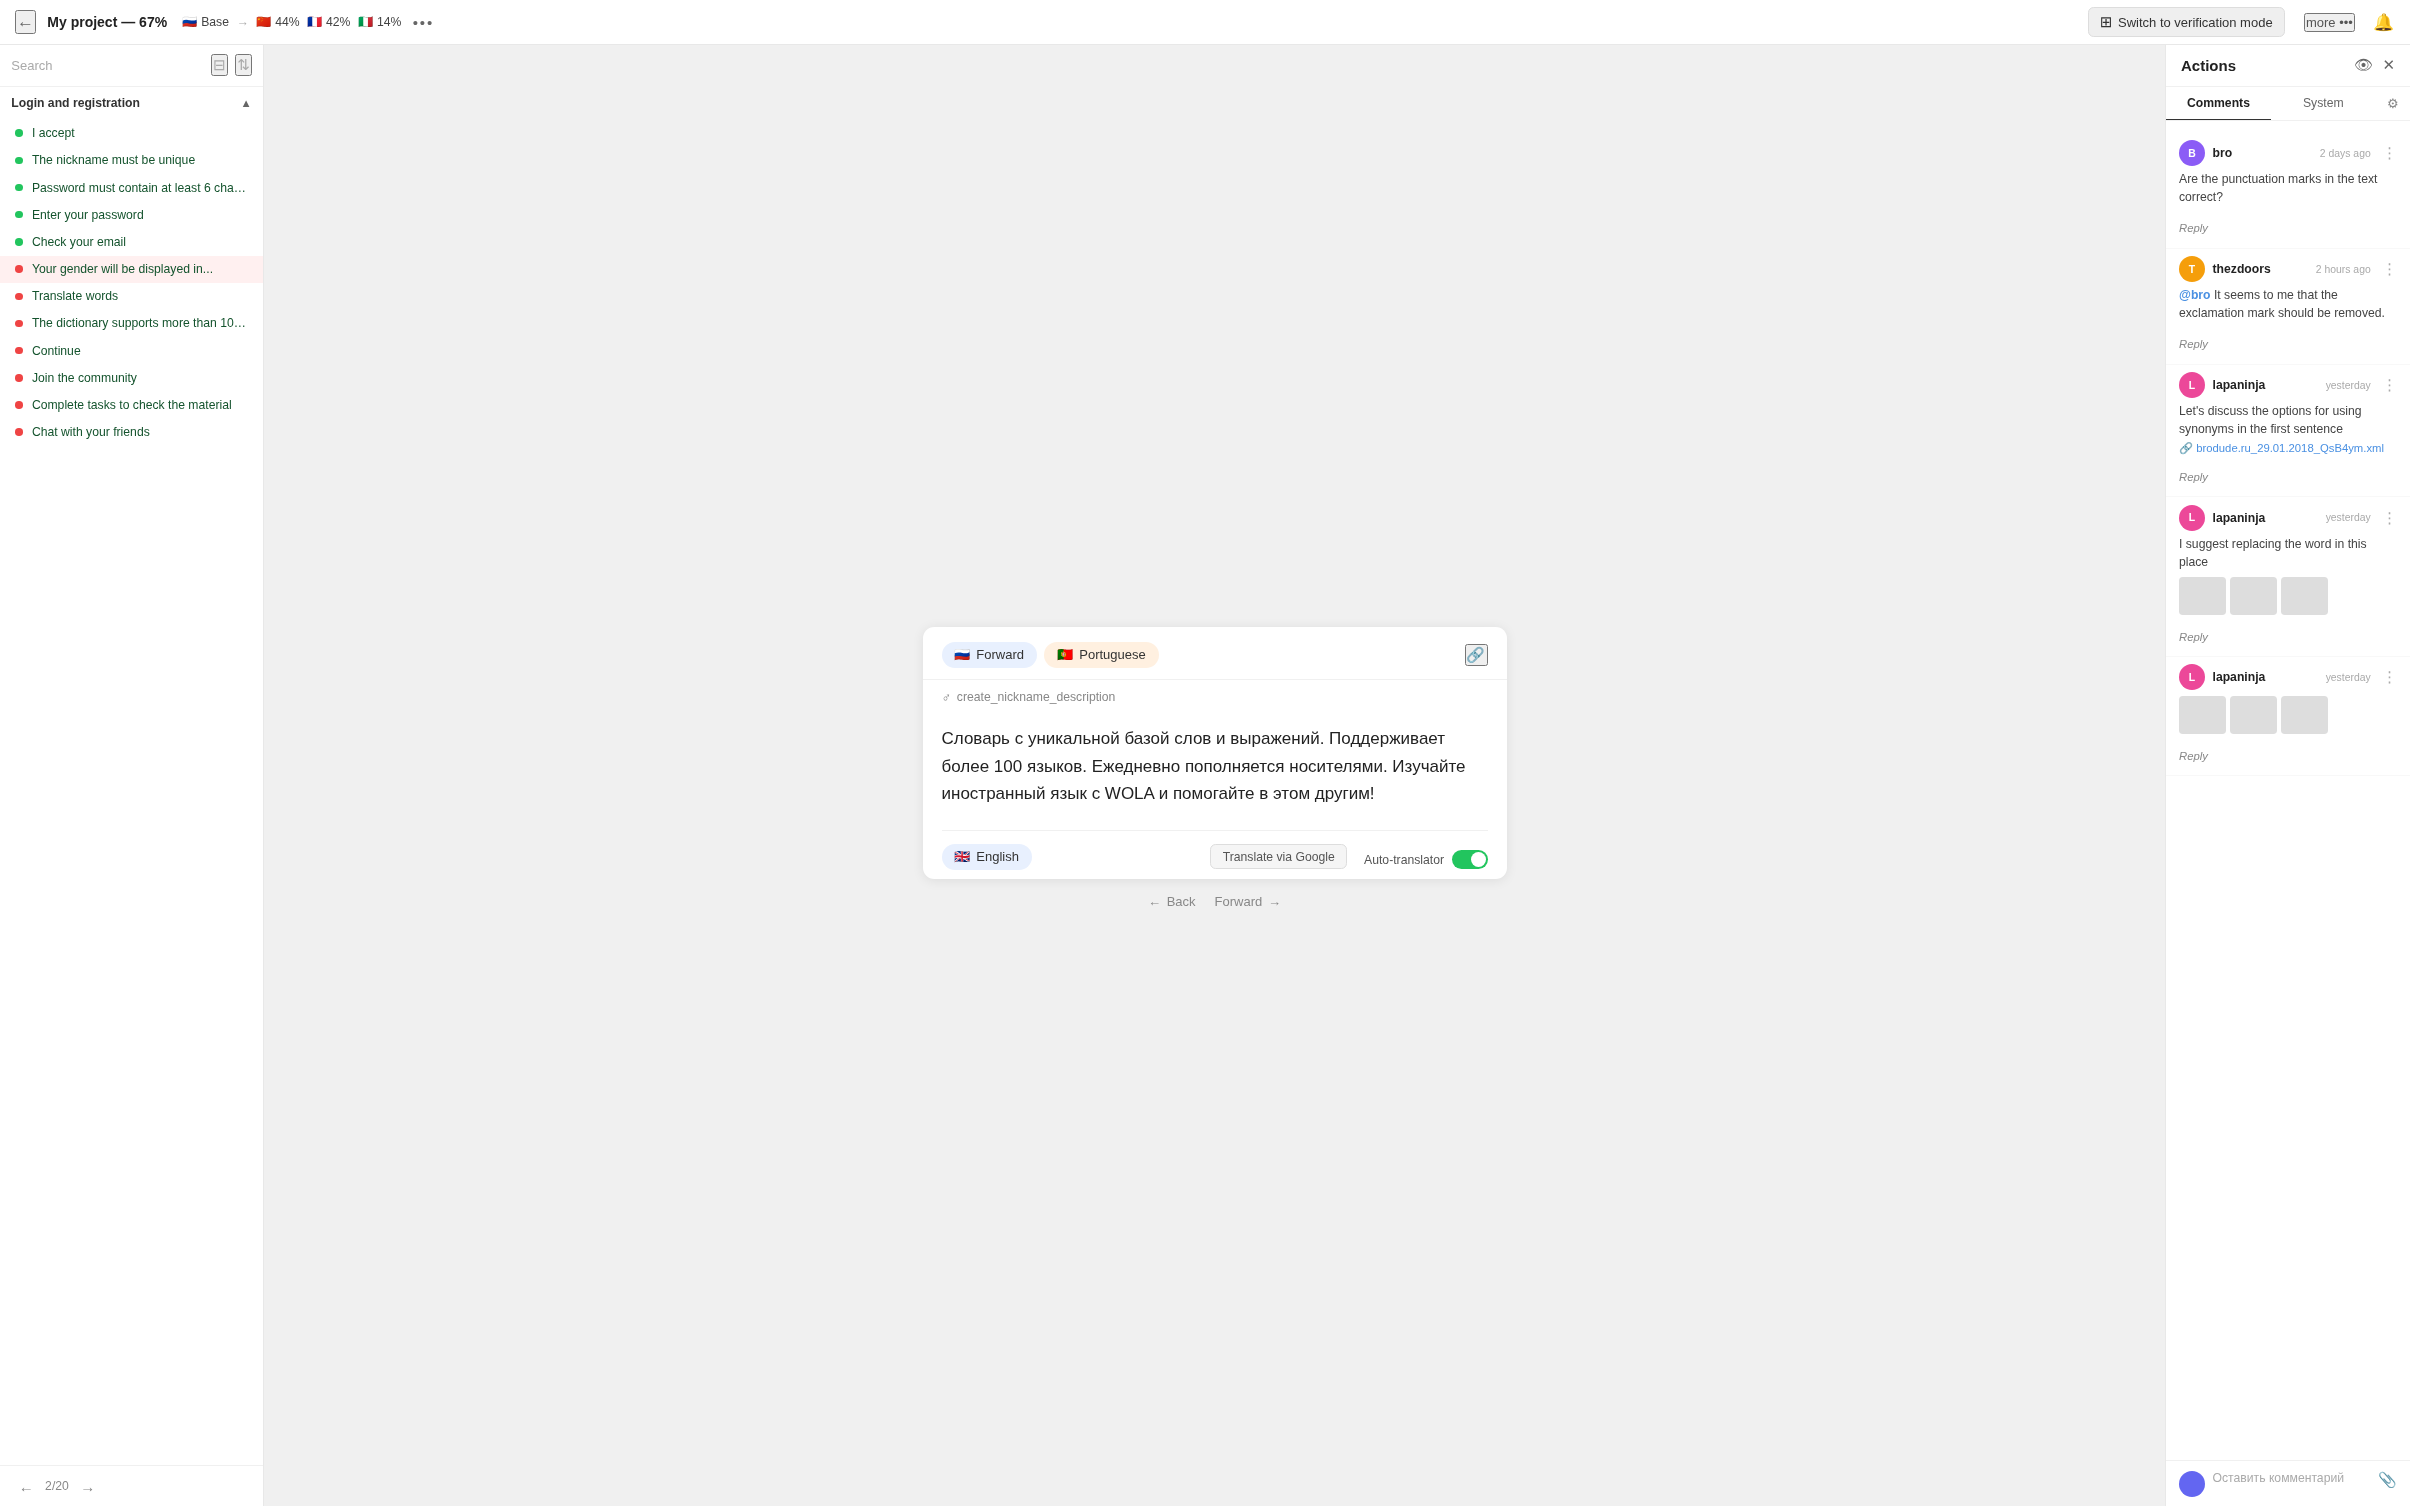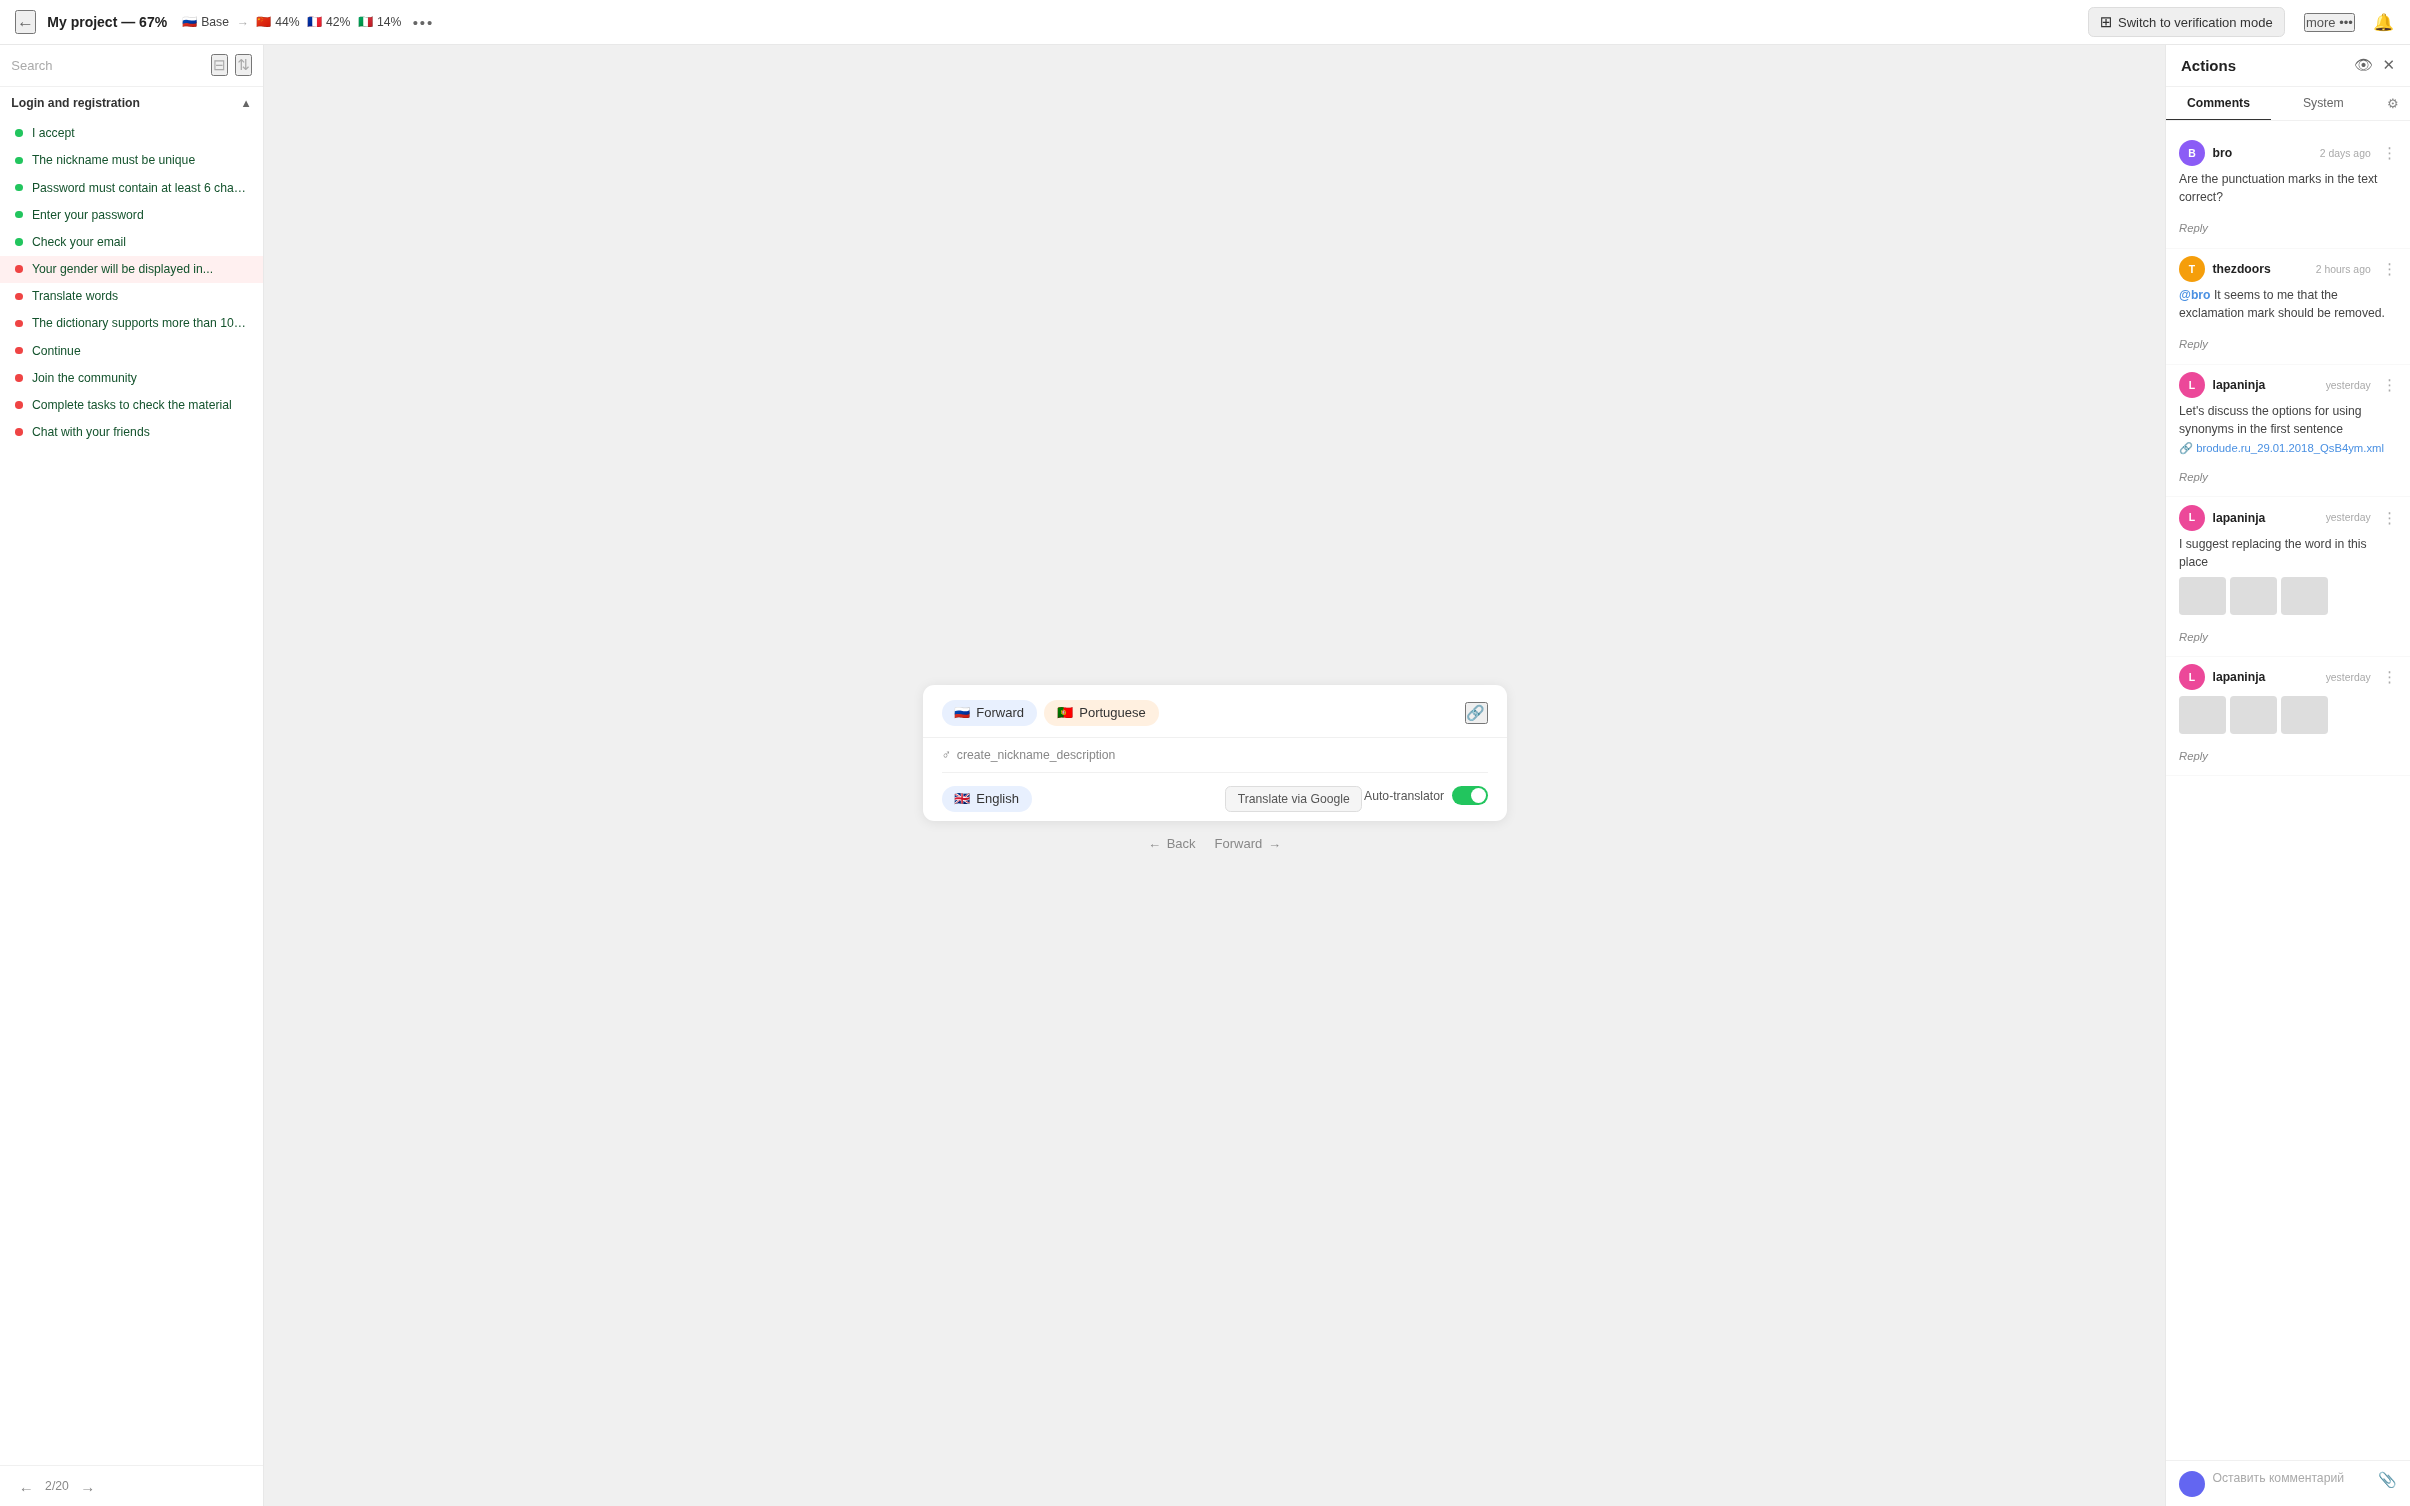--- a/index.html
+++ b/index.html
@@ -64,21 +64,21 @@
 
     .card-key { padding: 9.4px 19px; color: #888; font-size: 12.2px; display: flex; align-items: center; gap: 5.6px; }
     .key-icon { font-size: 13px; }
 
     .card-text { padding: 11.3px 19px 22.6px; font-size: 17px; line-height: 1.6; color: #222; }
 
     .card-divider { border: none; border-top: 0.9px solid #f0f0f0; margin: 0 19px; }
 
     .card-translation-header { padding: 13px 19px 9.4px; display: flex; align-items: center; gap: 9.4px; }
     .translate-lang-tab { display: flex; align-items: center; gap: 5.6px; padding: 5.6px 13px; border-radius: 19px; font-size: 13px; cursor: pointer; border: none; background: #e8f0fe; color: #333; font-weight: 500; }
-    .translate-actions { margin-left: auto; display: flex; align-items: flex-start; gap: 2px; }
+    .translate-actions { margin-left: auto; display: flex; align-items: flex-end; gap: 17px; }
     .translate-via-btn { background: #f5f5f5; border: 0.9px solid #ddd; border-radius: 5.6px; padding: 4.7px 11.3px; font-size: 12.2px; color: #555; cursor: pointer; }
     .auto-translator { display: flex; align-items: center; gap: 7.5px; font-size: 12.2px; color: #555; }
     .toggle { position: relative; width: 36px; height: 19px; }
     .toggle input { opacity: 0; width: 0; height: 0; }
     .toggle-slider { position: absolute; inset: 0; background: #22c55e; border-radius: 19px; cursor: pointer; }
     .toggle-slider::before { content: ''; position: absolute; width: 15px; height: 15px; left: 19px; top: 1.9px; background: #fff; border-radius: 50%; }
 
     .card-translation-text { padding: 3.8px 19px 22.6px; font-size: 15px; line-height: 1.7; color: #333; min-height: 94px; outline: none; border: none; width: 100%; resize: none; }
 
     .card-footer { padding: 13px 19px 19px; }
@@ -240,20 +240,21 @@
           </button>
         </div>
         <button class="link-icon">🔗</button>
       </div>
 
       <div class="card-key">
         <span class="key-icon">♂</span>
         <span>create_nickname_description</span>
       </div>
 
+      <div class="card-text">Словарь с уникальной базой слов и выражений. Поддерживает более 100 языков. Ежедневно пополняется носителями. Изучайте иностранный язык с WOLA и помогайте в этом другим!</div>
 
       <hr class="card-divider">
 
       <div class="card-translation-header">
         <button class="translate-lang-tab">
           <span>🇬🇧</span>
           <span>English</span>
         </button>
         <div class="translate-actions">
           <button class="translate-via-btn">Translate via Google</button>

